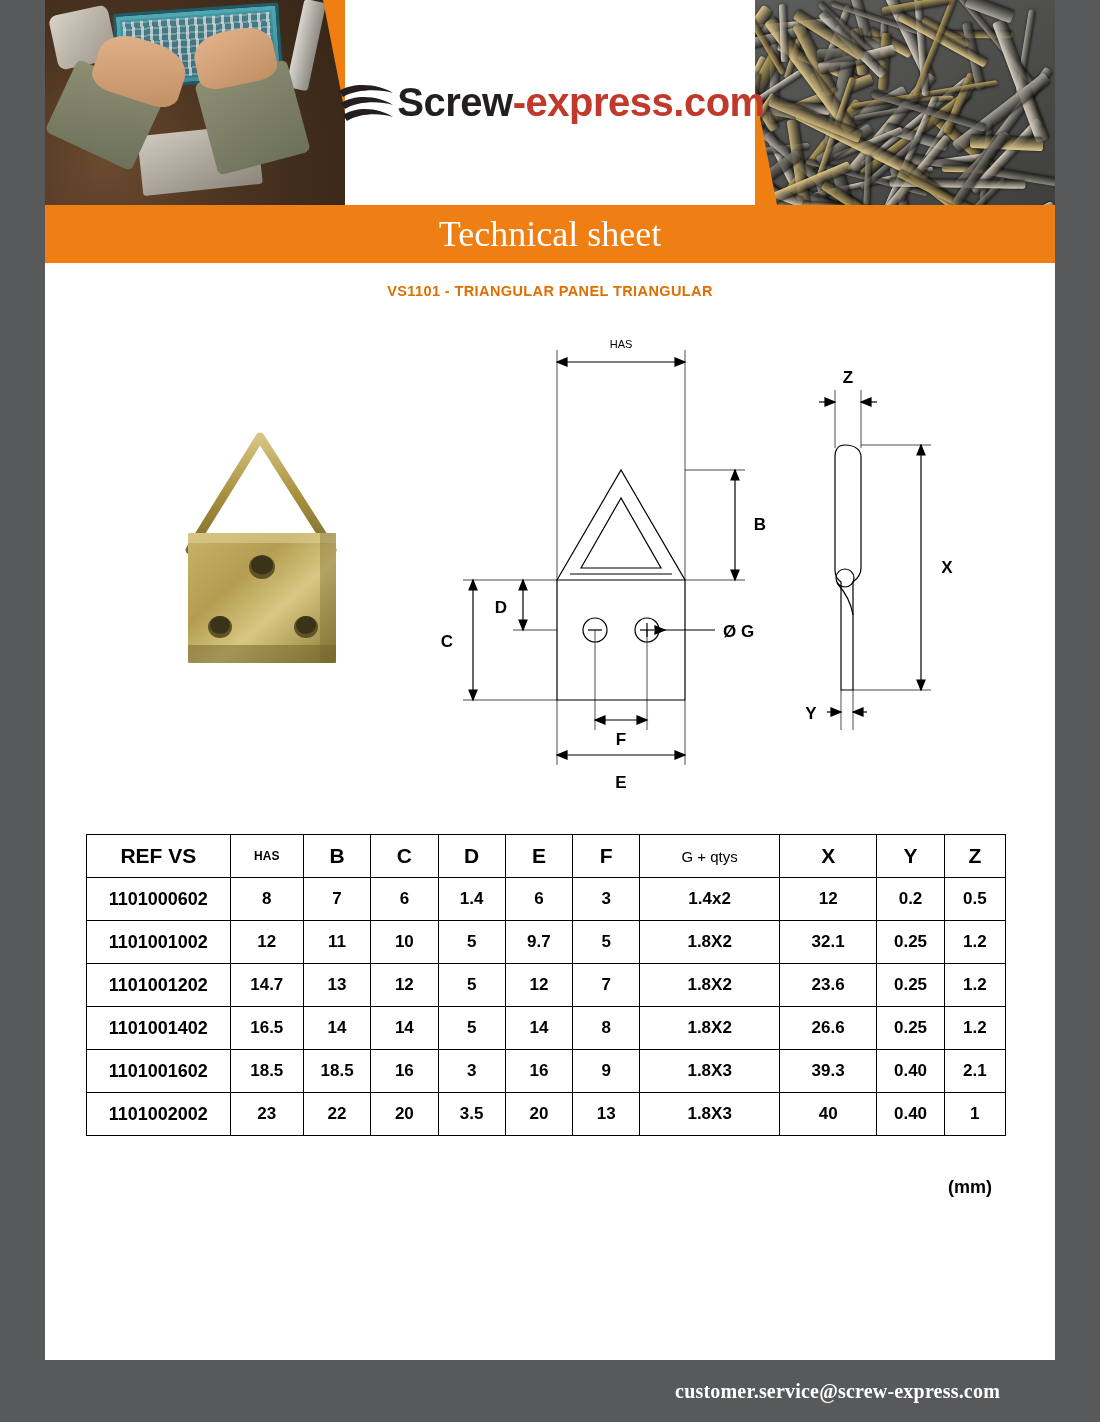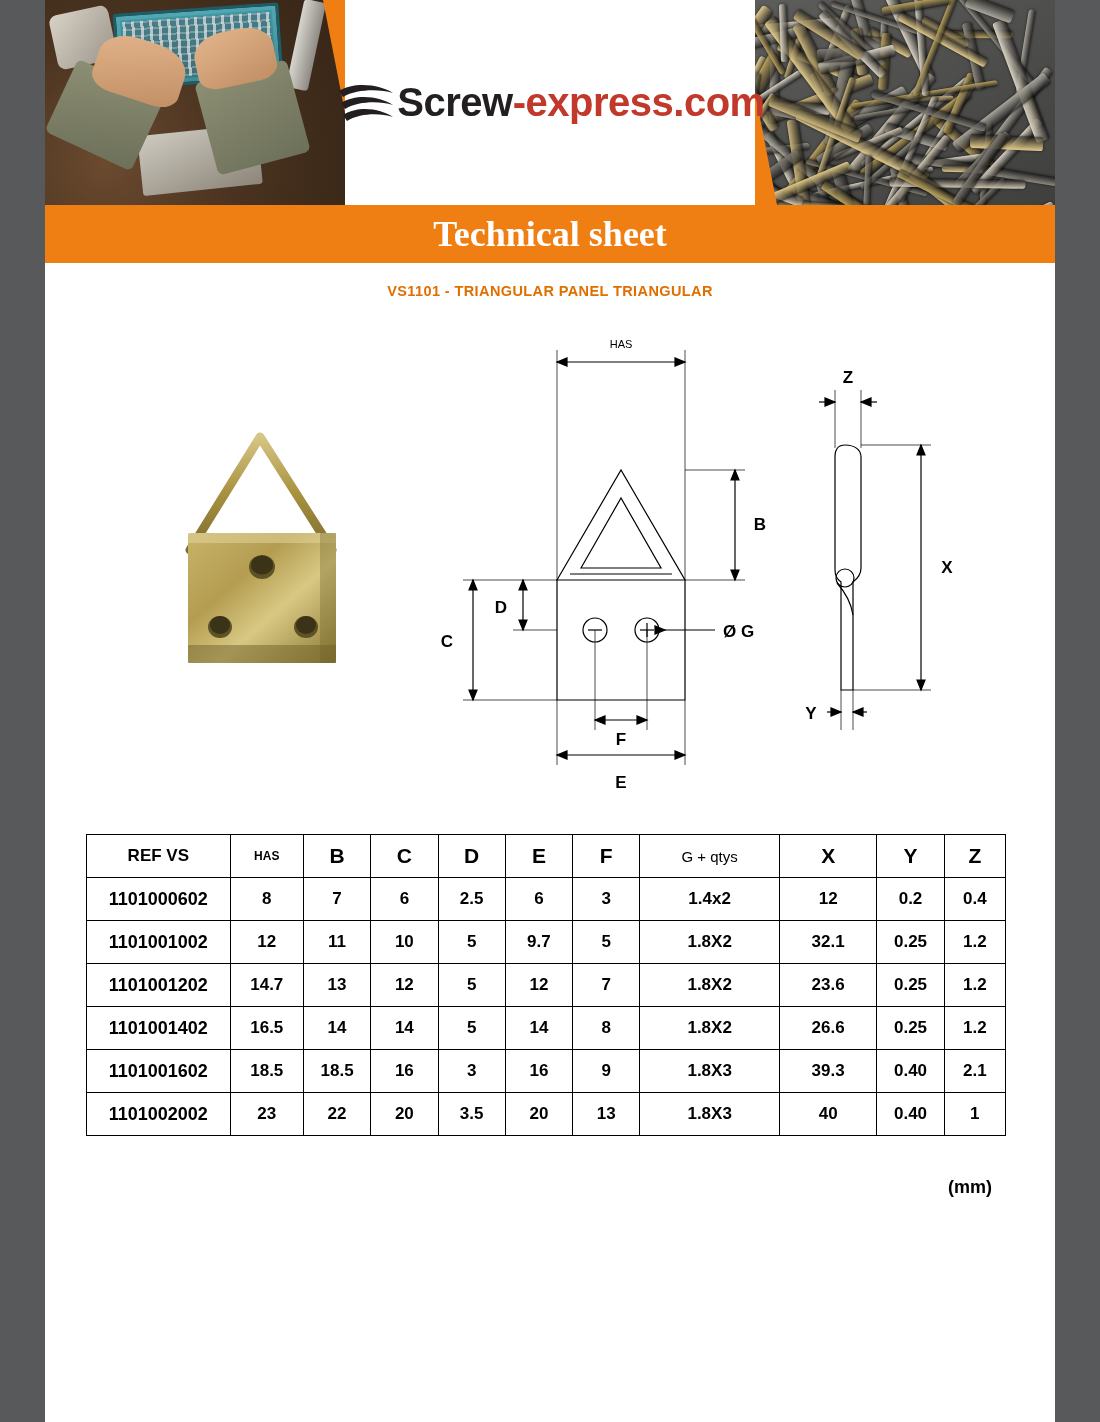--- a/index.html
+++ b/index.html
@@ -160,21 +160,21 @@
     left: 45px; top: 205px;
     width: 1010px; height: 58px;
     background: #f07f13;
     display: flex;
     align-items: center;
     justify-content: center;
   }
   .title-bar .title {
     color: #ffffff;
     font-size: 36px;
-    font-weight: bold;
+    font-weight: normal;
     font-family: "Liberation Serif", serif;
     letter-spacing: 0px;
   }
 
   
   .subtitle {
     position: absolute;
     left: 45px; top: 283px;
     width: 1010px;
     text-align: center;
@@ -220,21 +220,21 @@
     height: 42px;
     padding: 0;
   }
   table.spec th.ref, table.spec td.ref { width: 142px; }
   table.spec th.has { width: 72px; font-size: 12px; font-weight: bold; }
   table.spec th.g, table.spec td.g { width: 138px; }
   table.spec th.x, table.spec td.x { width: 96px; }
   table.spec th.y, table.spec td.y { width: 66px; }
   table.spec th.z, table.spec td.z { width: 60px; }
   table.spec th.num, table.spec td.num { width: 66px; }
-  table.spec th.ref { font-size: 17px; margin-left: 44px; }
+  table.spec th.ref { font-size: 21px; margin-left: 44px; }
   table.spec th.bigcol { font-size: 21px; }
   table.spec th.gcol { font-size: 15px; font-weight: normal; }
   table.spec td.ref { font-size: 18px; }
   .unit {
     position: absolute;
     right: 14px;
     top: 343px;
     font-size: 18px;
     font-weight: bold;
     color: #000;
@@ -568,27 +568,27 @@
           <th class="y bigcol">Y</th>
           <th class="z bigcol">Z</th>
         </tr>
       </thead>
       <tbody id="spec-body">
           <tr>
             <td class="ref">1101000602</td>
             <td class="has">8</td>
             <td class="num">7</td>
             <td class="num">6</td>
-            <td class="num">2.5</td>
+            <td class="num">1.4</td>
             <td class="num">6</td>
             <td class="num">3</td>
             <td class="g">1.4x2</td>
             <td class="x">12</td>
             <td class="y">0.2</td>
-            <td class="z">0.4</td>
+            <td class="z">0.5</td>
           </tr>
           <tr>
             <td class="ref">1101001002</td>
             <td class="has">12</td>
             <td class="num">11</td>
             <td class="num">10</td>
             <td class="num">5</td>
             <td class="num">9.7</td>
             <td class="num">5</td>
             <td class="g">1.8X2</td>
@@ -647,14 +647,17 @@
             <td class="x">40</td>
             <td class="y">0.40</td>
             <td class="z">1</td>
           </tr>
         </tbody>
     </table>
     <div class="unit">(mm)</div>
   </div>
 
   <div class="footer-white-strip"></div>
+  <div class="footer">
+    <span class="email">customer.service@screw-express.com</span>
+  </div>
 
 </div>
 
 </body></html>

